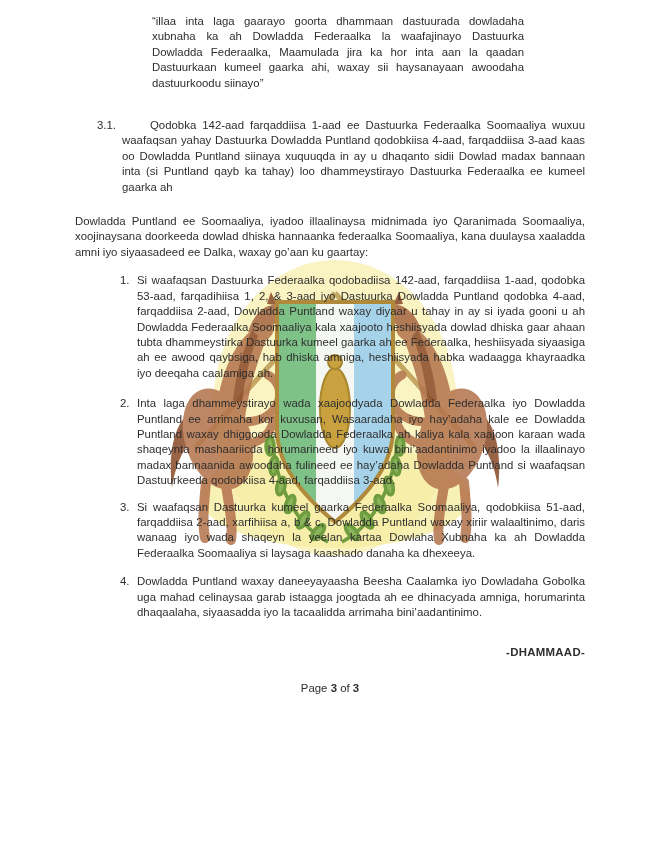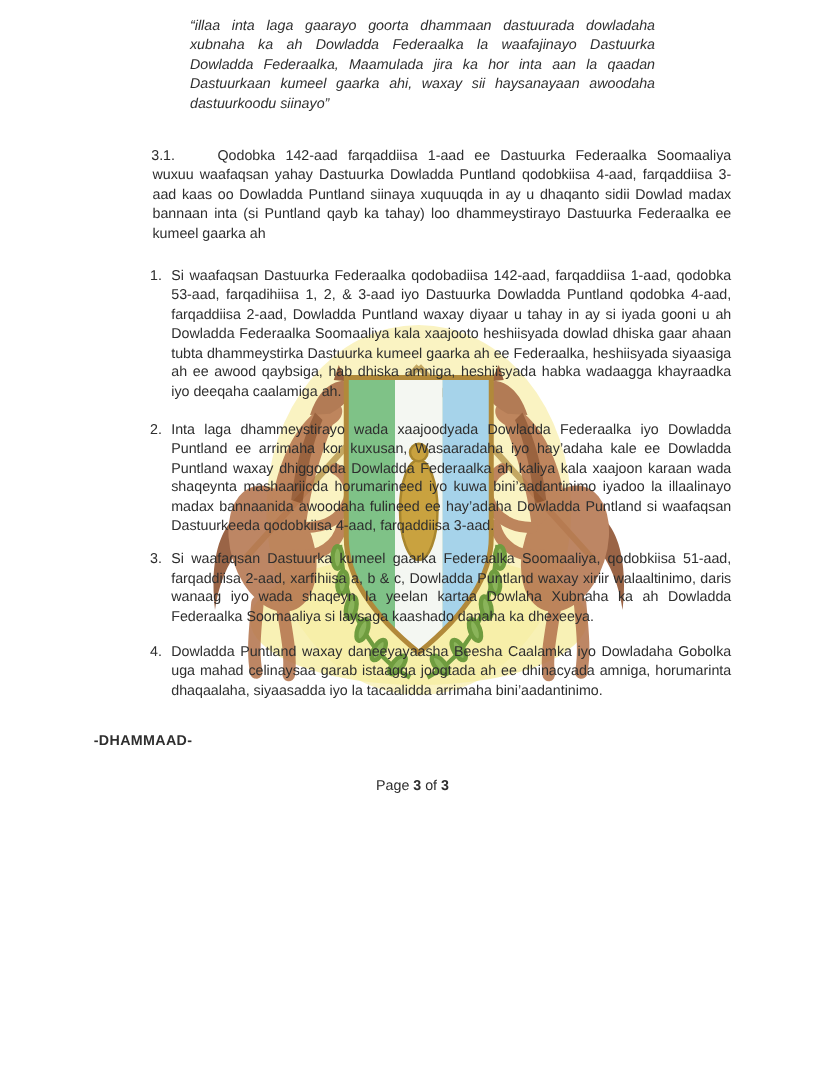--- a/index.html
+++ b/index.html
@@ -13,45 +13,44 @@
     font-size:11.4px;line-height:15.4px;
     color:#2e2e2e;
   }
   .watermark{
     position:absolute;left:140px;top:258px;width:390px;height:312px;
     z-index:0;pointer-events:none;
   }
   .content{position:relative;z-index:1;padding:14px 75px 0 75px;}
   .quote{
     margin:0 61px 27px 77px;
-    font-style:italic;
     text-align:justify;
   }
   .quote2{margin-bottom:11px;}
   .sec{
     padding-left:47px;
     text-indent:-25px;
     text-align:justify;
     margin-bottom:19px;
   }
-  .sec-num{display:inline-block;width:53px;text-indent:0;margin-left:24px;}
+  .sec-num{display:inline-block;width:53px;text-indent:0;}
   .para{text-align:justify;margin-bottom:13px;}
   .oli{
     position:relative;
     padding-left:62px;
     text-align:justify;
   }
   .oli .num{position:absolute;left:45px;top:0;}
   .oli-1{margin-bottom:15px;}
   .oli-2{margin-bottom:11px;}
   .oli-3{margin-bottom:13px;}
   .oli-4{margin-bottom:25px;}
   .bold{font-weight:normal;}
   .endmark{
-    text-align:left;font-weight:bold;
+    text-align:right;font-weight:bold;
     margin:0 0 20px 0;letter-spacing:.3px;
   }
   .footer{text-align:center;}
   .footer .pgnum{font-weight:bold;}
 </style>
 </head>
 <body>
 
 <div class="page">
 
@@ -122,20 +121,21 @@
 
   <div class="content">
 
     <p class="quote">“illaa inta laga gaarayo goorta dhammaan dastuurada dowladaha xubnaha ka ah Dowladda Federaalka la waafajinayo Dastuurka Dowladda Federaalka, Maamulada jira ka hor inta aan la qaadan Dastuurkaan kumeel gaarka ahi, waxay sii haysanayaan awoodaha dastuurkoodu siinayo”</p>
 
     <div class="sec">
       <span class="sec-num">3.1.</span><span>Qodobka 142-aad farqaddiisa 1-aad ee Dastuurka Federaalka Soomaaliya wuxuu waafaqsan yahay Dastuurka Dowladda Puntland qodobkiisa 4-aad, farqaddiisa 3-aad kaas oo Dowladda Puntland siinaya xuquuqda in ay u dhaqanto sidii Dowlad madax bannaan inta (si Puntland qayb ka tahay) loo dhammeystirayo Dastuurka Federaalka ee kumeel gaarka ah</span>
     </div>
 
 
+    <p class="para">Dowladda Puntland ee Soomaaliya, iyadoo illaalinaysa midnimada iyo Qaranimada Soomaaliya, xoojinaysana doorkeeda dowlad dhiska hannaanka federaalka Soomaaliya, kana duulaysa xaaladda amni iyo siyaasadeed ee Dalka, waxay go’aan ku gaartay:</p>
 
     <div class="oli oli-1">
       <span class="num">1.</span><span>Si waafaqsan Dastuurka Federaalka qodobadiisa 142-aad, farqaddiisa 1-aad, qodobka 53-aad, farqadihiisa 1, 2, &amp; 3-aad iyo Dastuurka Dowladda Puntland qodobka 4-aad, farqaddiisa 2-aad, Dowladda Puntland waxay diyaar u tahay in ay </span><span class="bold">si iyada gooni u ah</span><span> Dowladda Federaalka Soomaaliya kala xaajooto heshiisyada dowlad dhiska gaar ahaan tubta dhammeystirka Dastuurka kumeel gaarka ah ee Federaalka, heshiisyada siyaasiga ah ee awood qaybsiga, hab dhiska amniga, heshiisyada habka wadaagga khayraadka iyo deeqaha caalamiga ah.</span>
     </div>
 
     <div class="oli oli-2">
       <span class="num">2.</span><span>Inta laga dhammeystirayo wada xaajoodyada Dowladda Federaalka iyo Dowladda Puntland ee arrimaha kor kuxusan, Wasaaradaha iyo hay’adaha kale ee Dowladda Puntland waxay dhiggooda Dowladda Federaalka ah kaliya kala xaajoon karaan wada shaqeynta mashaariicda horumarineed iyo kuwa bini’aadantinimo iyadoo la illaalinayo madax bannaanida awoodaha fulineed ee hay’adaha Dowladda Puntland si waafaqsan Dastuurkeeda qodobkiisa 4-aad, farqaddiisa 3-aad.</span><span class="bold"></span><span></span>
     </div>
 
     <div class="oli oli-3">

